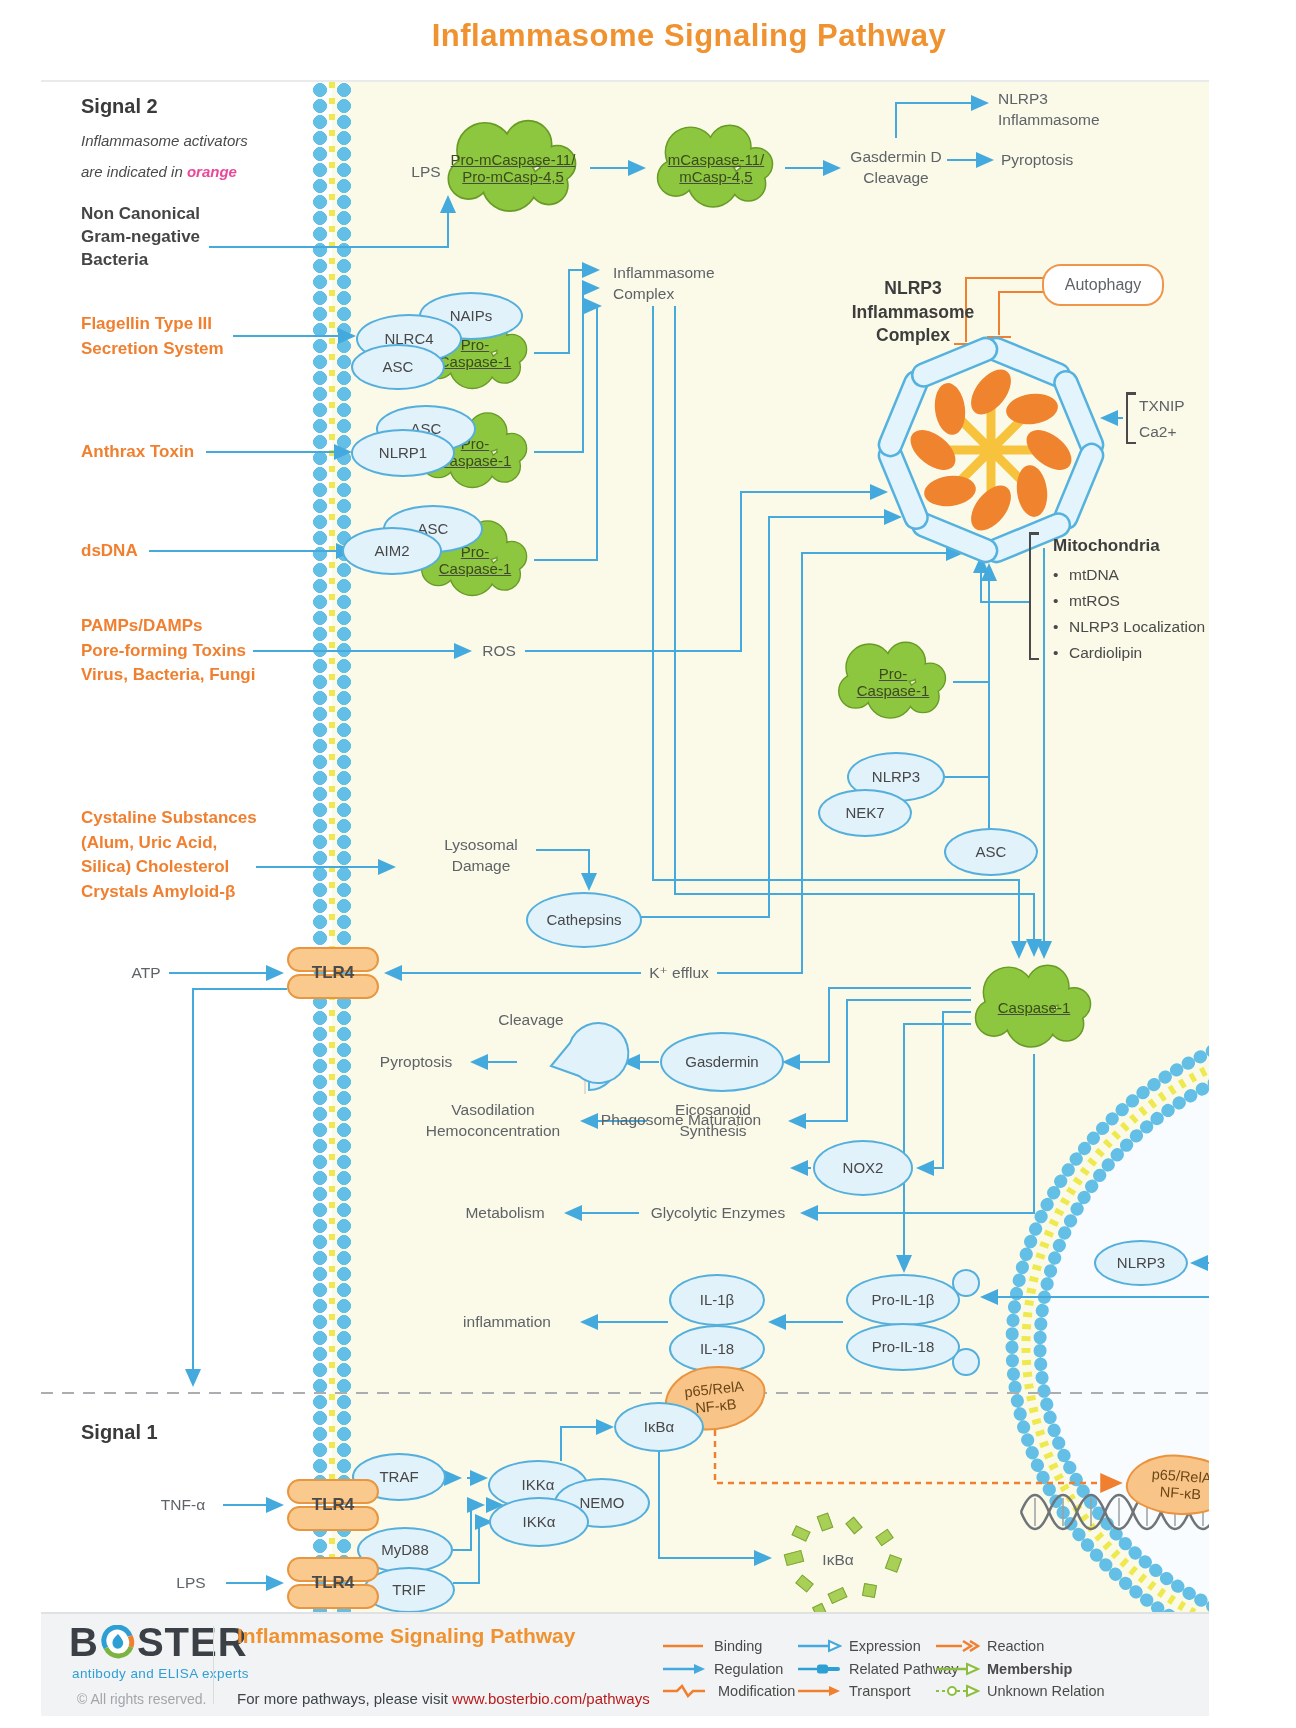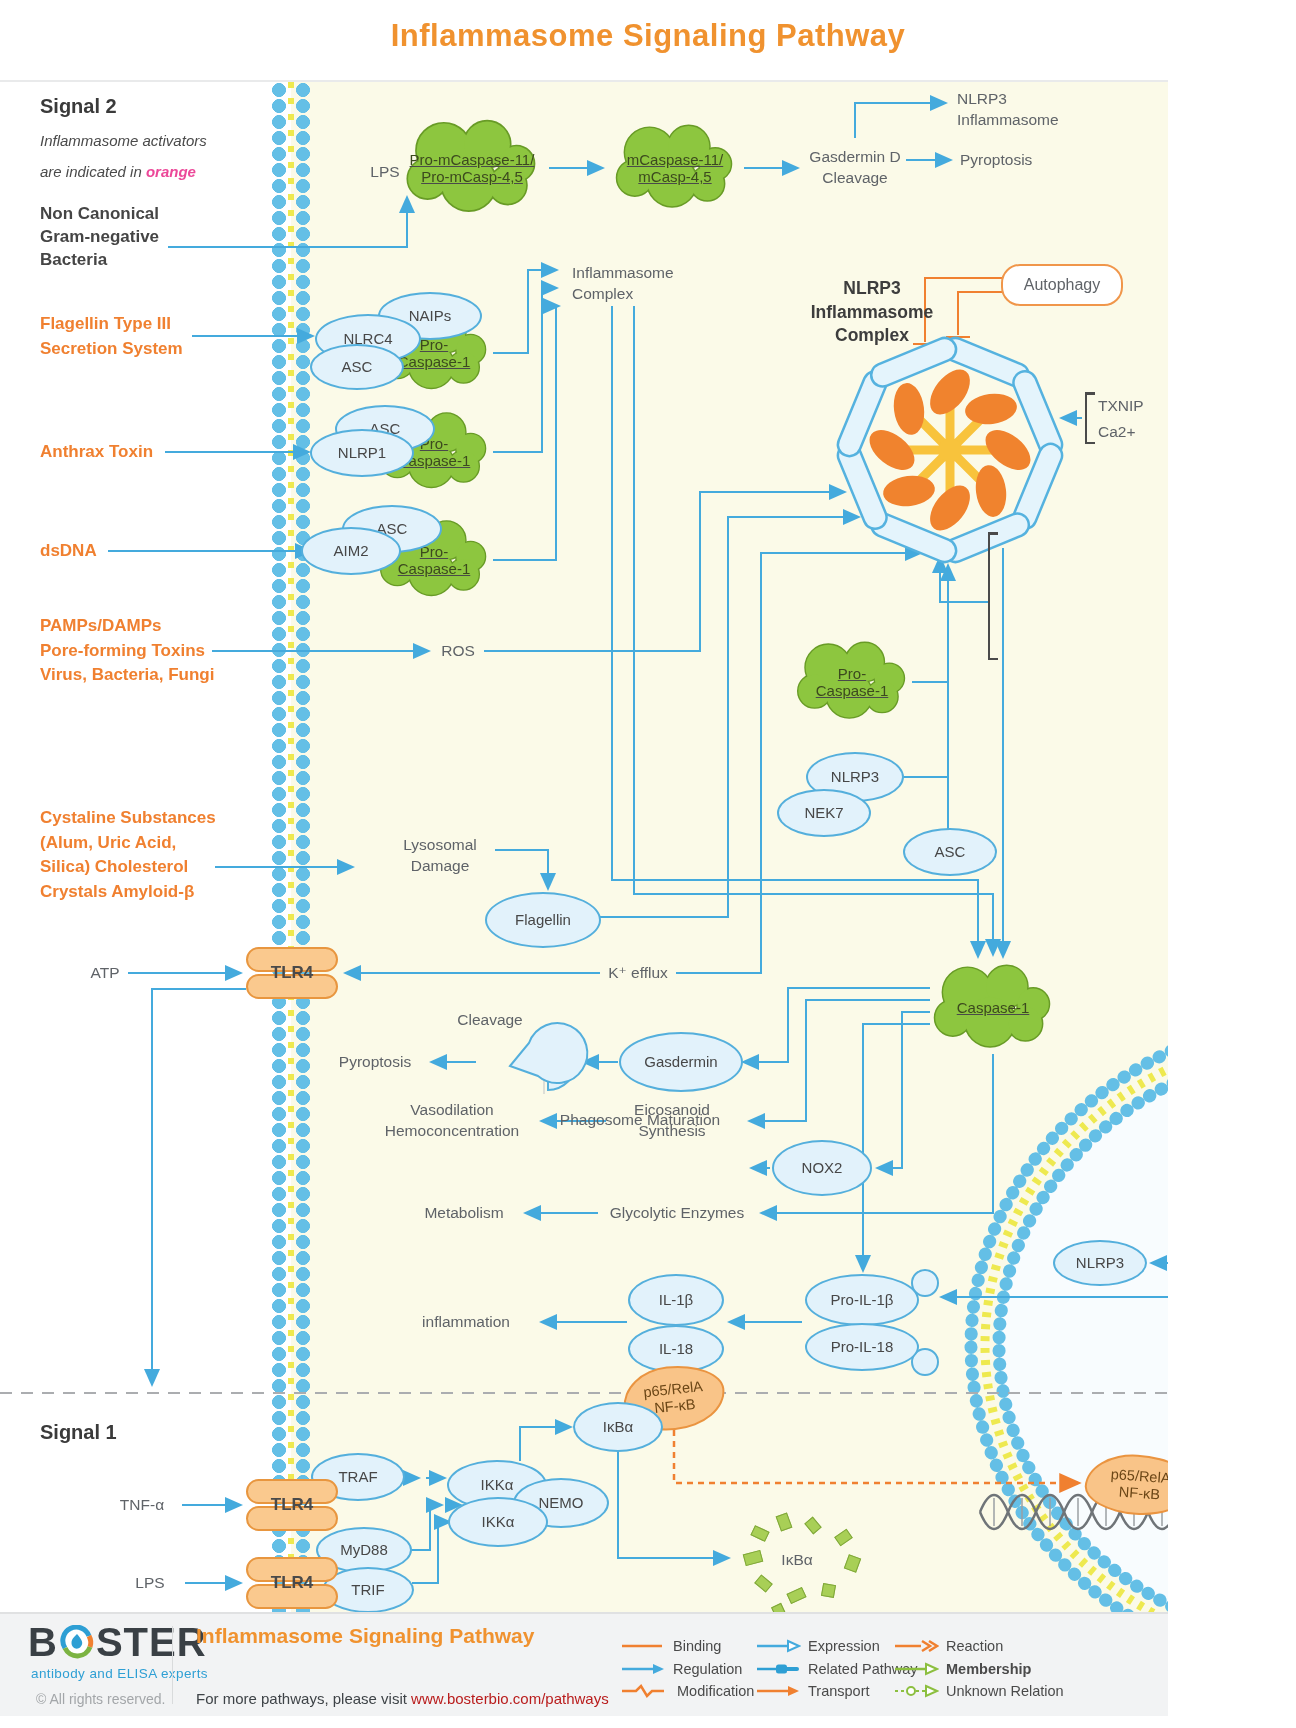--- a/index.html
+++ b/index.html
@@ -1,17 +1,17 @@
 <!DOCTYPE html>
 <html><head>
 <meta charset="utf-8">
 <style>
   html,body{margin:0;padding:0;background:#fff;}
   #page{position:relative;width:1168px;height:1728px;overflow:hidden;
-        font-family:"Liberation Sans","DejaVu Sans",sans-serif;color:#4a4a4a;}
+        font-family:"Liberation Sans","DejaVu Sans",sans-serif;color:#4a4a4a;margin-left:41px;}
   .abs{position:absolute;}
   
   #hdr{left:0;top:0;width:1296px;height:80px;background:#fff;border-bottom:2px solid #e9eaeb;}
   #cyto{left:291px;top:82px;width:1005px;height:1530px;background:#fbfae8;}
   #leftcol{left:0;top:82px;width:291px;height:1530px;background:#fff;}
   #membrane{left:272px;top:82px;width:38px;height:1530px;z-index:2;
     background-image:
       radial-gradient(circle 7px at 7px 8px,#64bfe6 99%,rgba(0,0,0,0) 100%),
       radial-gradient(circle 7px at 31px 8px,#64bfe6 99%,rgba(0,0,0,0) 100%),
       repeating-linear-gradient(180deg,#eee94f 0 6px,rgba(0,0,0,0) 6px 16px);
@@ -395,20 +395,27 @@
 Complex</div>
 
   <div class="lbl" style="left:872px;top:312px;font-weight:bold;color:#3d3d3d;font-size:17.5px;">NLRP3
 Inflammasome
 Complex</div>
   <div class="auto" style="left:1062px;top:285px;width:118px;height:38px;">Autophagy</div>
   <div class="brk" style="left:1085px;top:392px;height:52px;"></div>
   <div class="lbl left" style="left:1098px;top:406px;">TXNIP</div>
   <div class="lbl left" style="left:1098px;top:432px;">Ca2+</div>
   <div class="brk" style="left:988px;top:532px;height:128px;"></div>
+  <div class="abs" id="mito" style="left:1012px;top:536px;">
+    <div class="mt">Mitochondria</div>
+    <div class="mi">mtDNA</div>
+    <div class="mi">mtROS</div>
+    <div class="mi">NLRP3 Localization</div>
+    <div class="mi">Cardiolipin</div>
+  </div>
 
   <div class="blob" style="left:852px;top:682px;width:120px;height:92px;">
     <svg viewBox="0 0 132 96">
         <g class="cs">
           <circle cx="40" cy="32" r="25"></circle>
           <circle cx="80" cy="26" r="21"></circle>
           <circle cx="107" cy="44" r="16"></circle>
           <circle cx="25" cy="58" r="18"></circle>
           <circle cx="63" cy="62" r="25"></circle>
           <circle cx="99" cy="64" r="17"></circle>
@@ -425,21 +432,21 @@
     <span>Pro-
 Caspase-1</span>
   </div>
   <div class="oval" style="left:855px;top:777px;width:94px;height:46px;">NLRP3</div>
   <div class="oval" style="left:824px;top:813px;width:90px;height:44px;">NEK7</div>
   <div class="oval" style="left:950px;top:852px;width:90px;height:44px;">ASC</div>
 
   <div class="lbl" style="left:458px;top:651px;">ROS</div>
   <div class="lbl" style="left:440px;top:856px;">Lysosomal
 Damage</div>
-  <div class="oval" style="left:543px;top:920px;width:112px;height:52px;">Flagellin</div>
+  <div class="oval" style="left:543px;top:920px;width:112px;height:52px;">Cathepsins</div>
   <div class="lbl" style="left:638px;top:973px;">K⁺ efflux</div>
   <div class="tlr" style="left:292px;top:973px;">
     <div class="pill p1"></div>
       <div class="pill p2"></div>
       <div class="tl">TLR4</div>
   </div>
 
   <div class="blob" style="left:993px;top:1008px;width:132px;height:94px;">
     <svg viewBox="0 0 132 96">
         <g class="cs">

